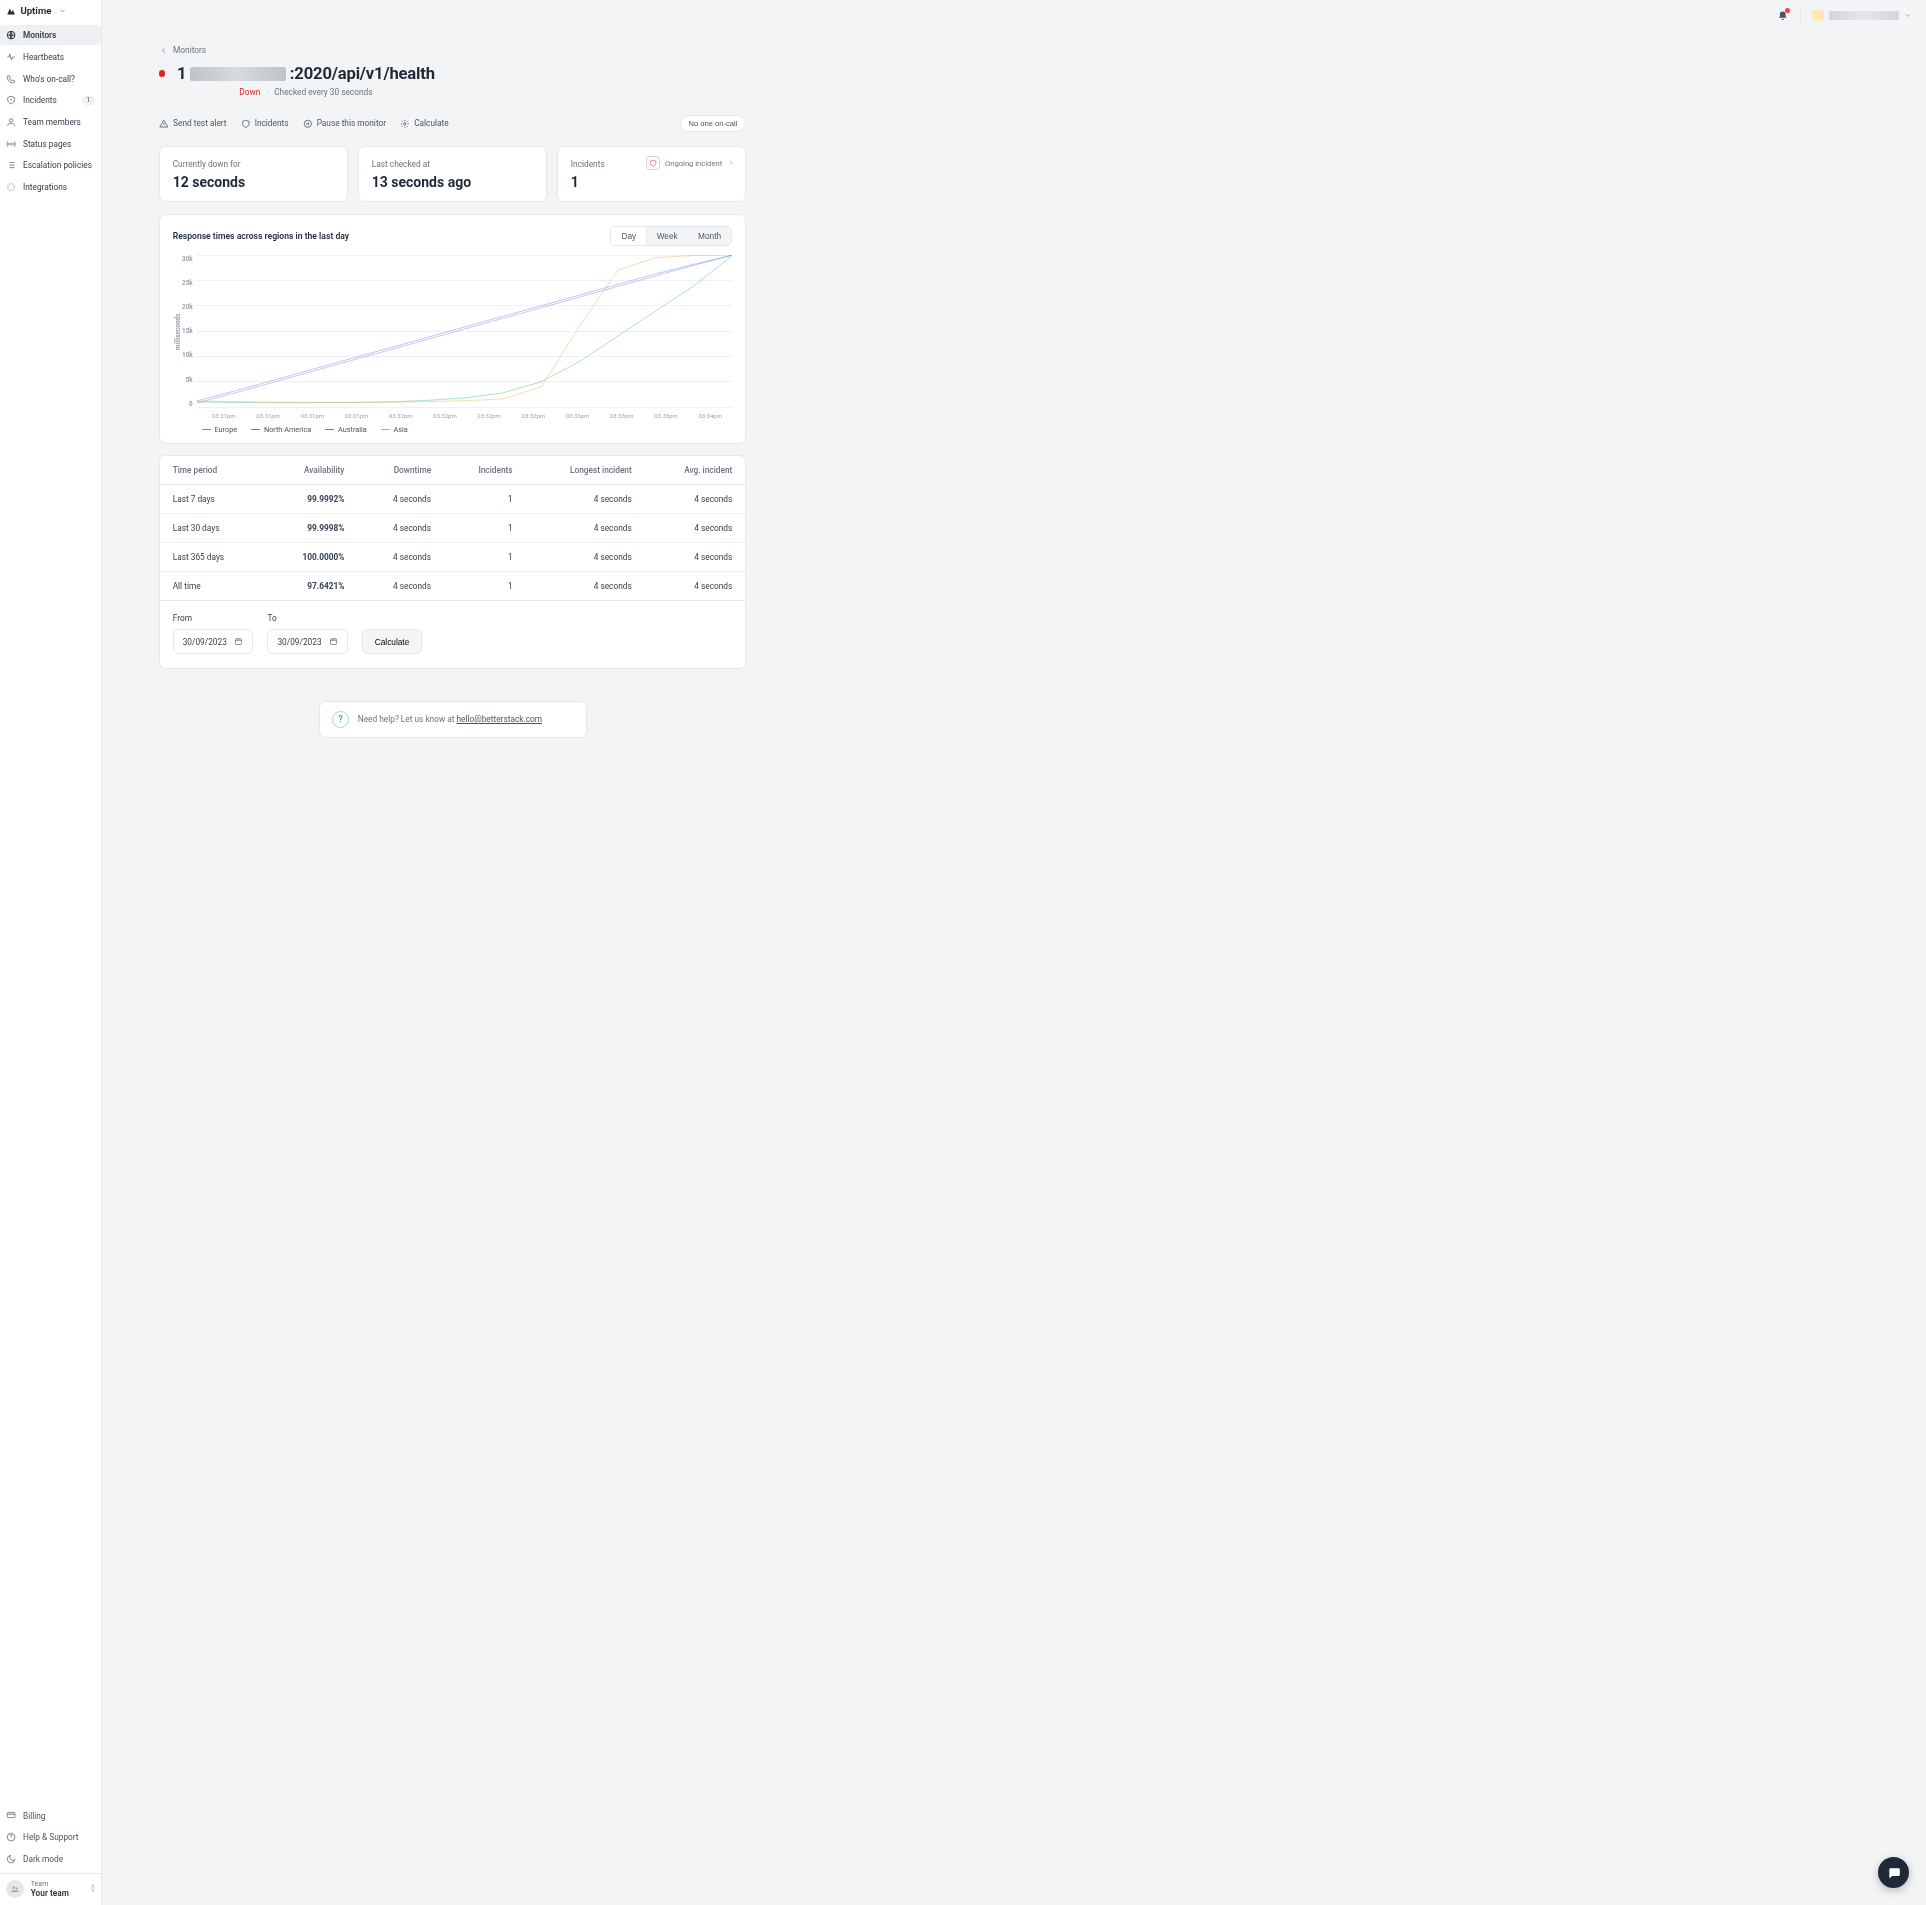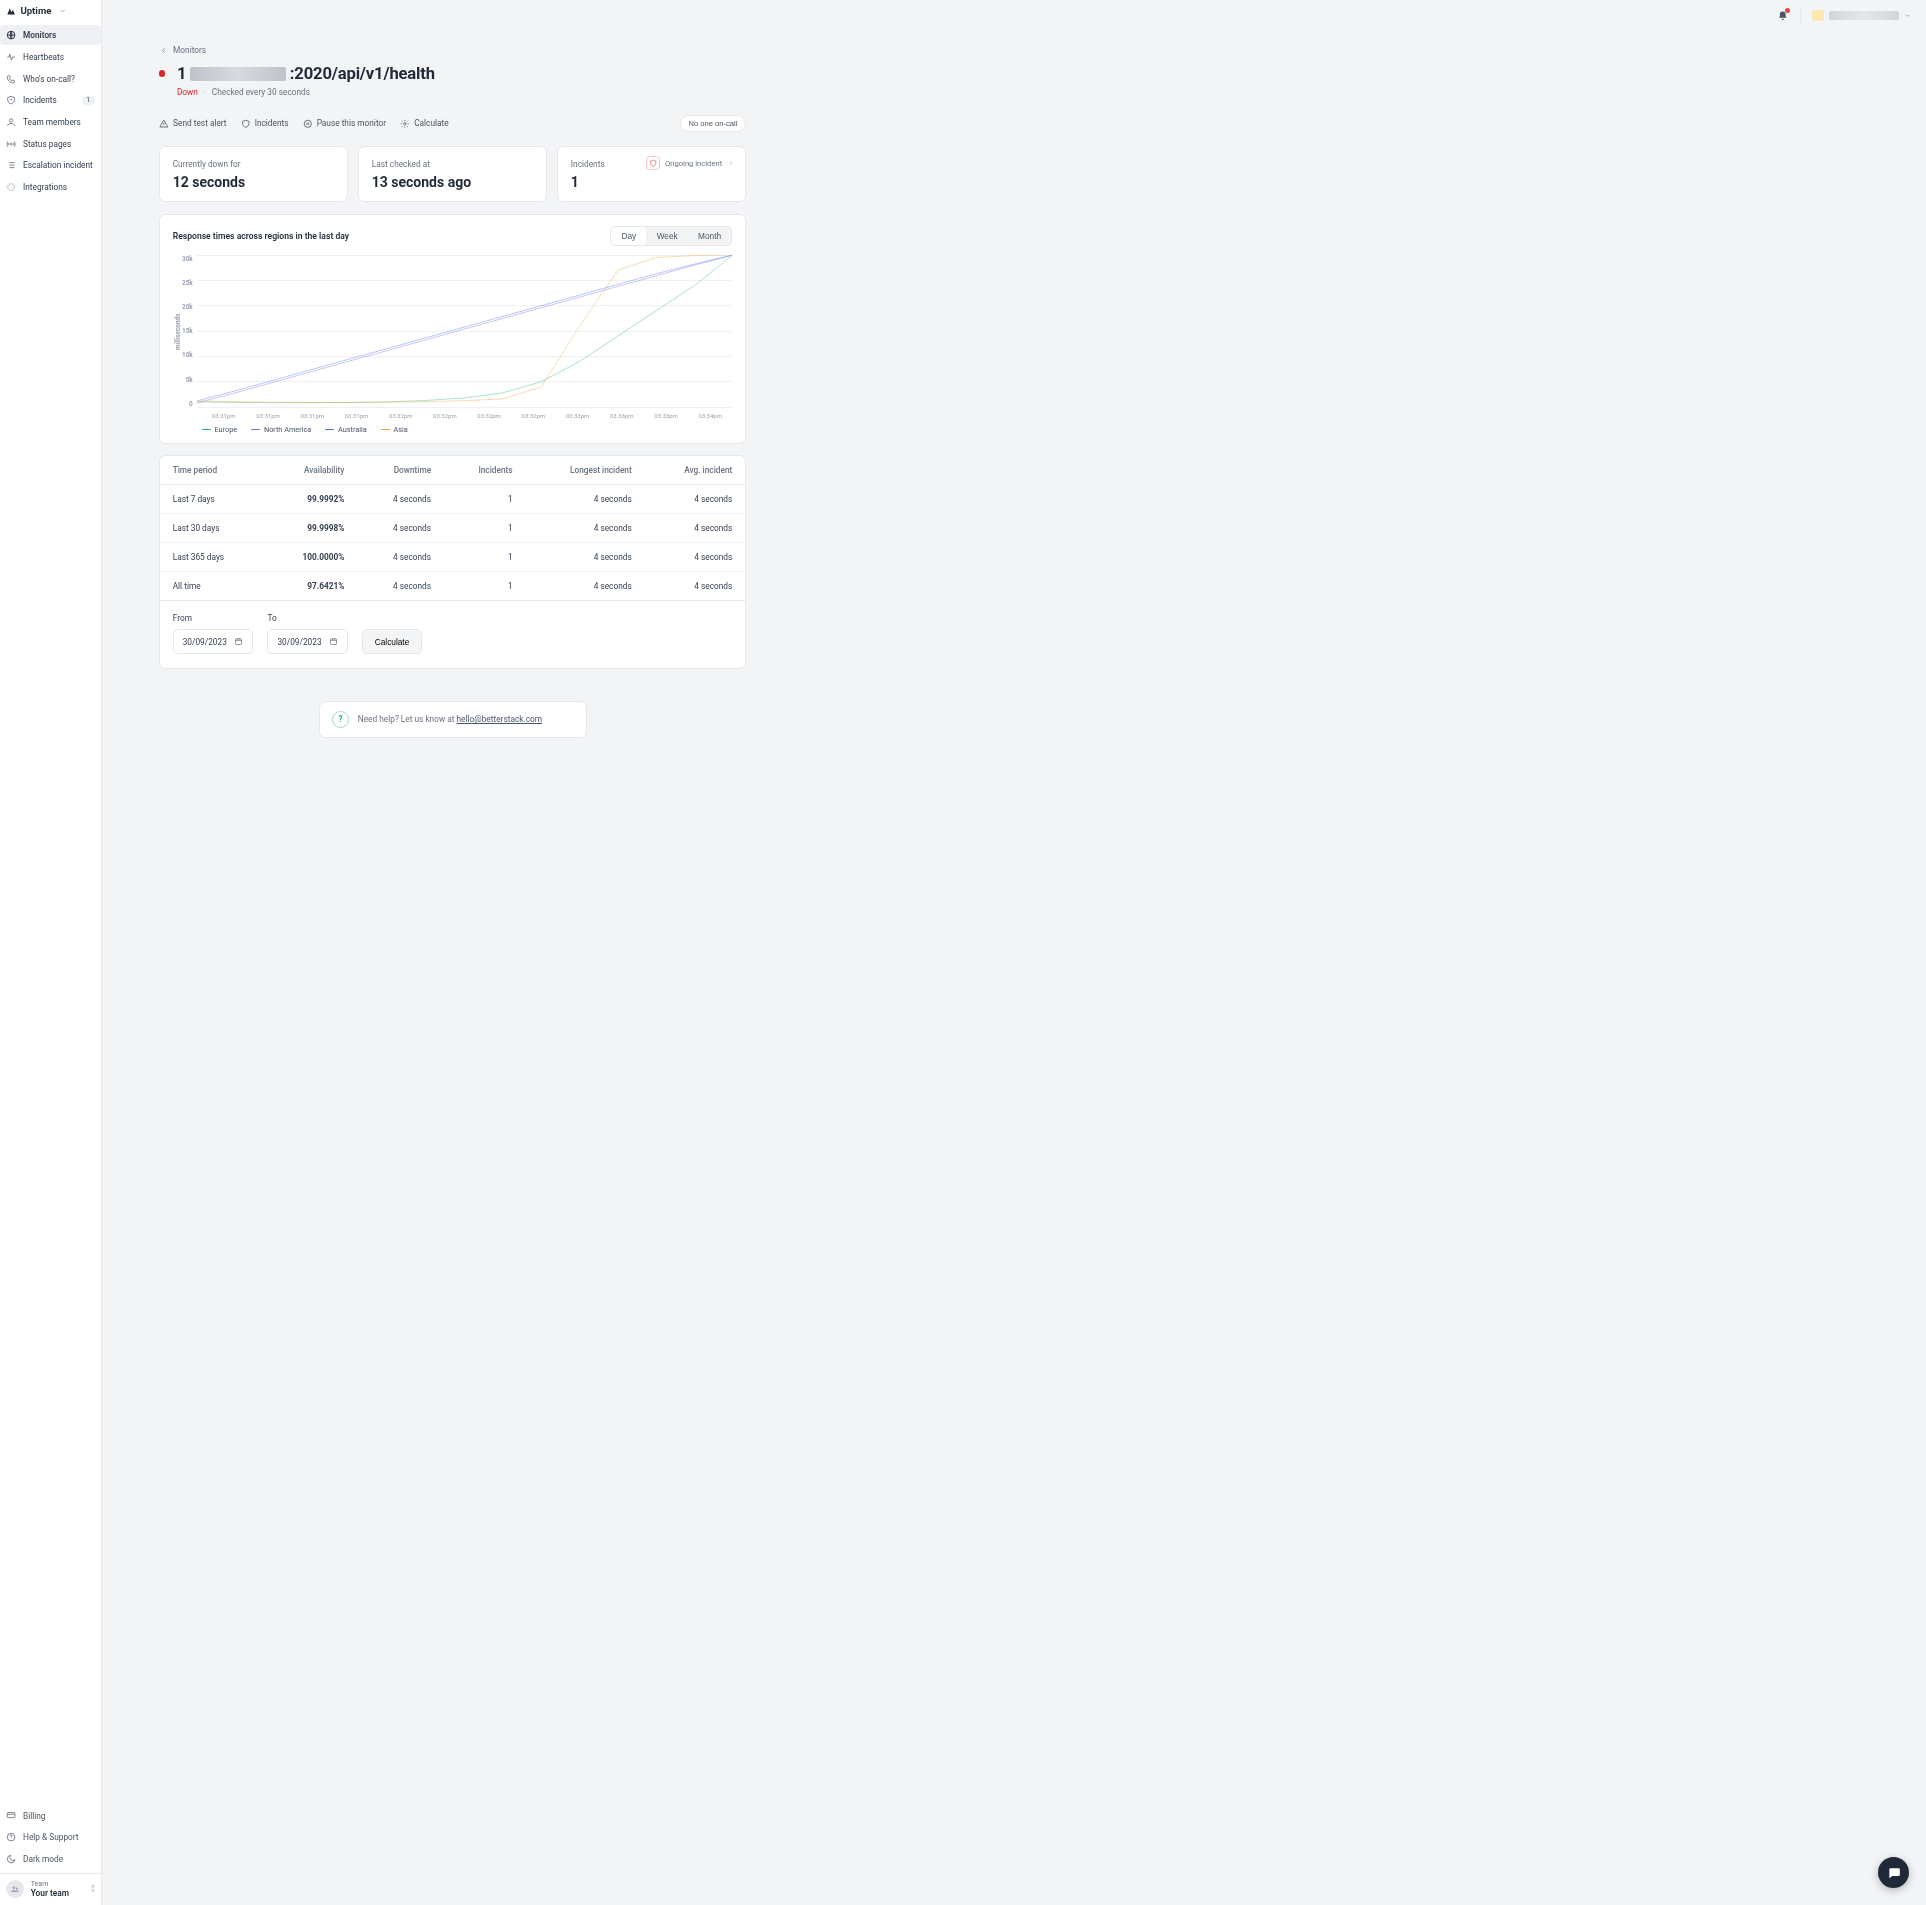--- a/index.html
+++ b/index.html
@@ -115,21 +115,21 @@
   .status-dot { width:6.4px;height:6.4px;border-radius:636px;background:var(--red); margin-top:6.4px;}
   .title-block h1 {
     margin:0; font-size:16.6px; font-weight:700; letter-spacing:-.01em;
     display:flex; align-items:center; gap:3.8px;
   }
   .title-block h1 .blur-chunk {
     display:inline-block; width:96px; height:14px;
     background:linear-gradient(90deg,#bfc3c9,#d7dade,#bfc3c9);
     border-radius:1.9px; filter:blur(0.6px);
   }
-  .sub { margin-top:3.8px; font-size:8.3px; }
+  .sub { margin-top:3.8px; font-size:8.3px;text-align:center; }
   .sub .down { color:var(--red); }
   .sub .sep { color:var(--text-light); margin:0 3.8px;}
   .sub .muted { color:var(--text-muted); }
 
   .actions-row {
     display:flex; align-items:center; gap:14px;
     margin-top:18px; padding-bottom:2.5px;justify-content:center;
   }
   .action {
     display:flex; align-items:center; gap:4.5px;
@@ -318,21 +318,21 @@
           </svg>
         </span>
         <span>Status pages</span>
       </div>
       <div class="nav-item">
         <span class="icon">
           <svg viewBox="0 0 24 24" fill="none" stroke="currentColor" stroke-width="2">
             <path d="M8 6h12M8 12h12M8 18h12M4 6h0M4 12h0M4 18h0"></path>
           </svg>
         </span>
-        <span>Escalation incident</span>
+        <span>Escalation policies</span>
       </div>
       <div class="nav-item">
         <span class="icon">
           <svg viewBox="0 0 24 24" fill="none" stroke="currentColor" stroke-width="2" stroke-dasharray="2 2">
             <circle cx="12" cy="12" r="8"></circle>
           </svg>
         </span>
         <span>Integrations</span>
       </div>
     </nav>

